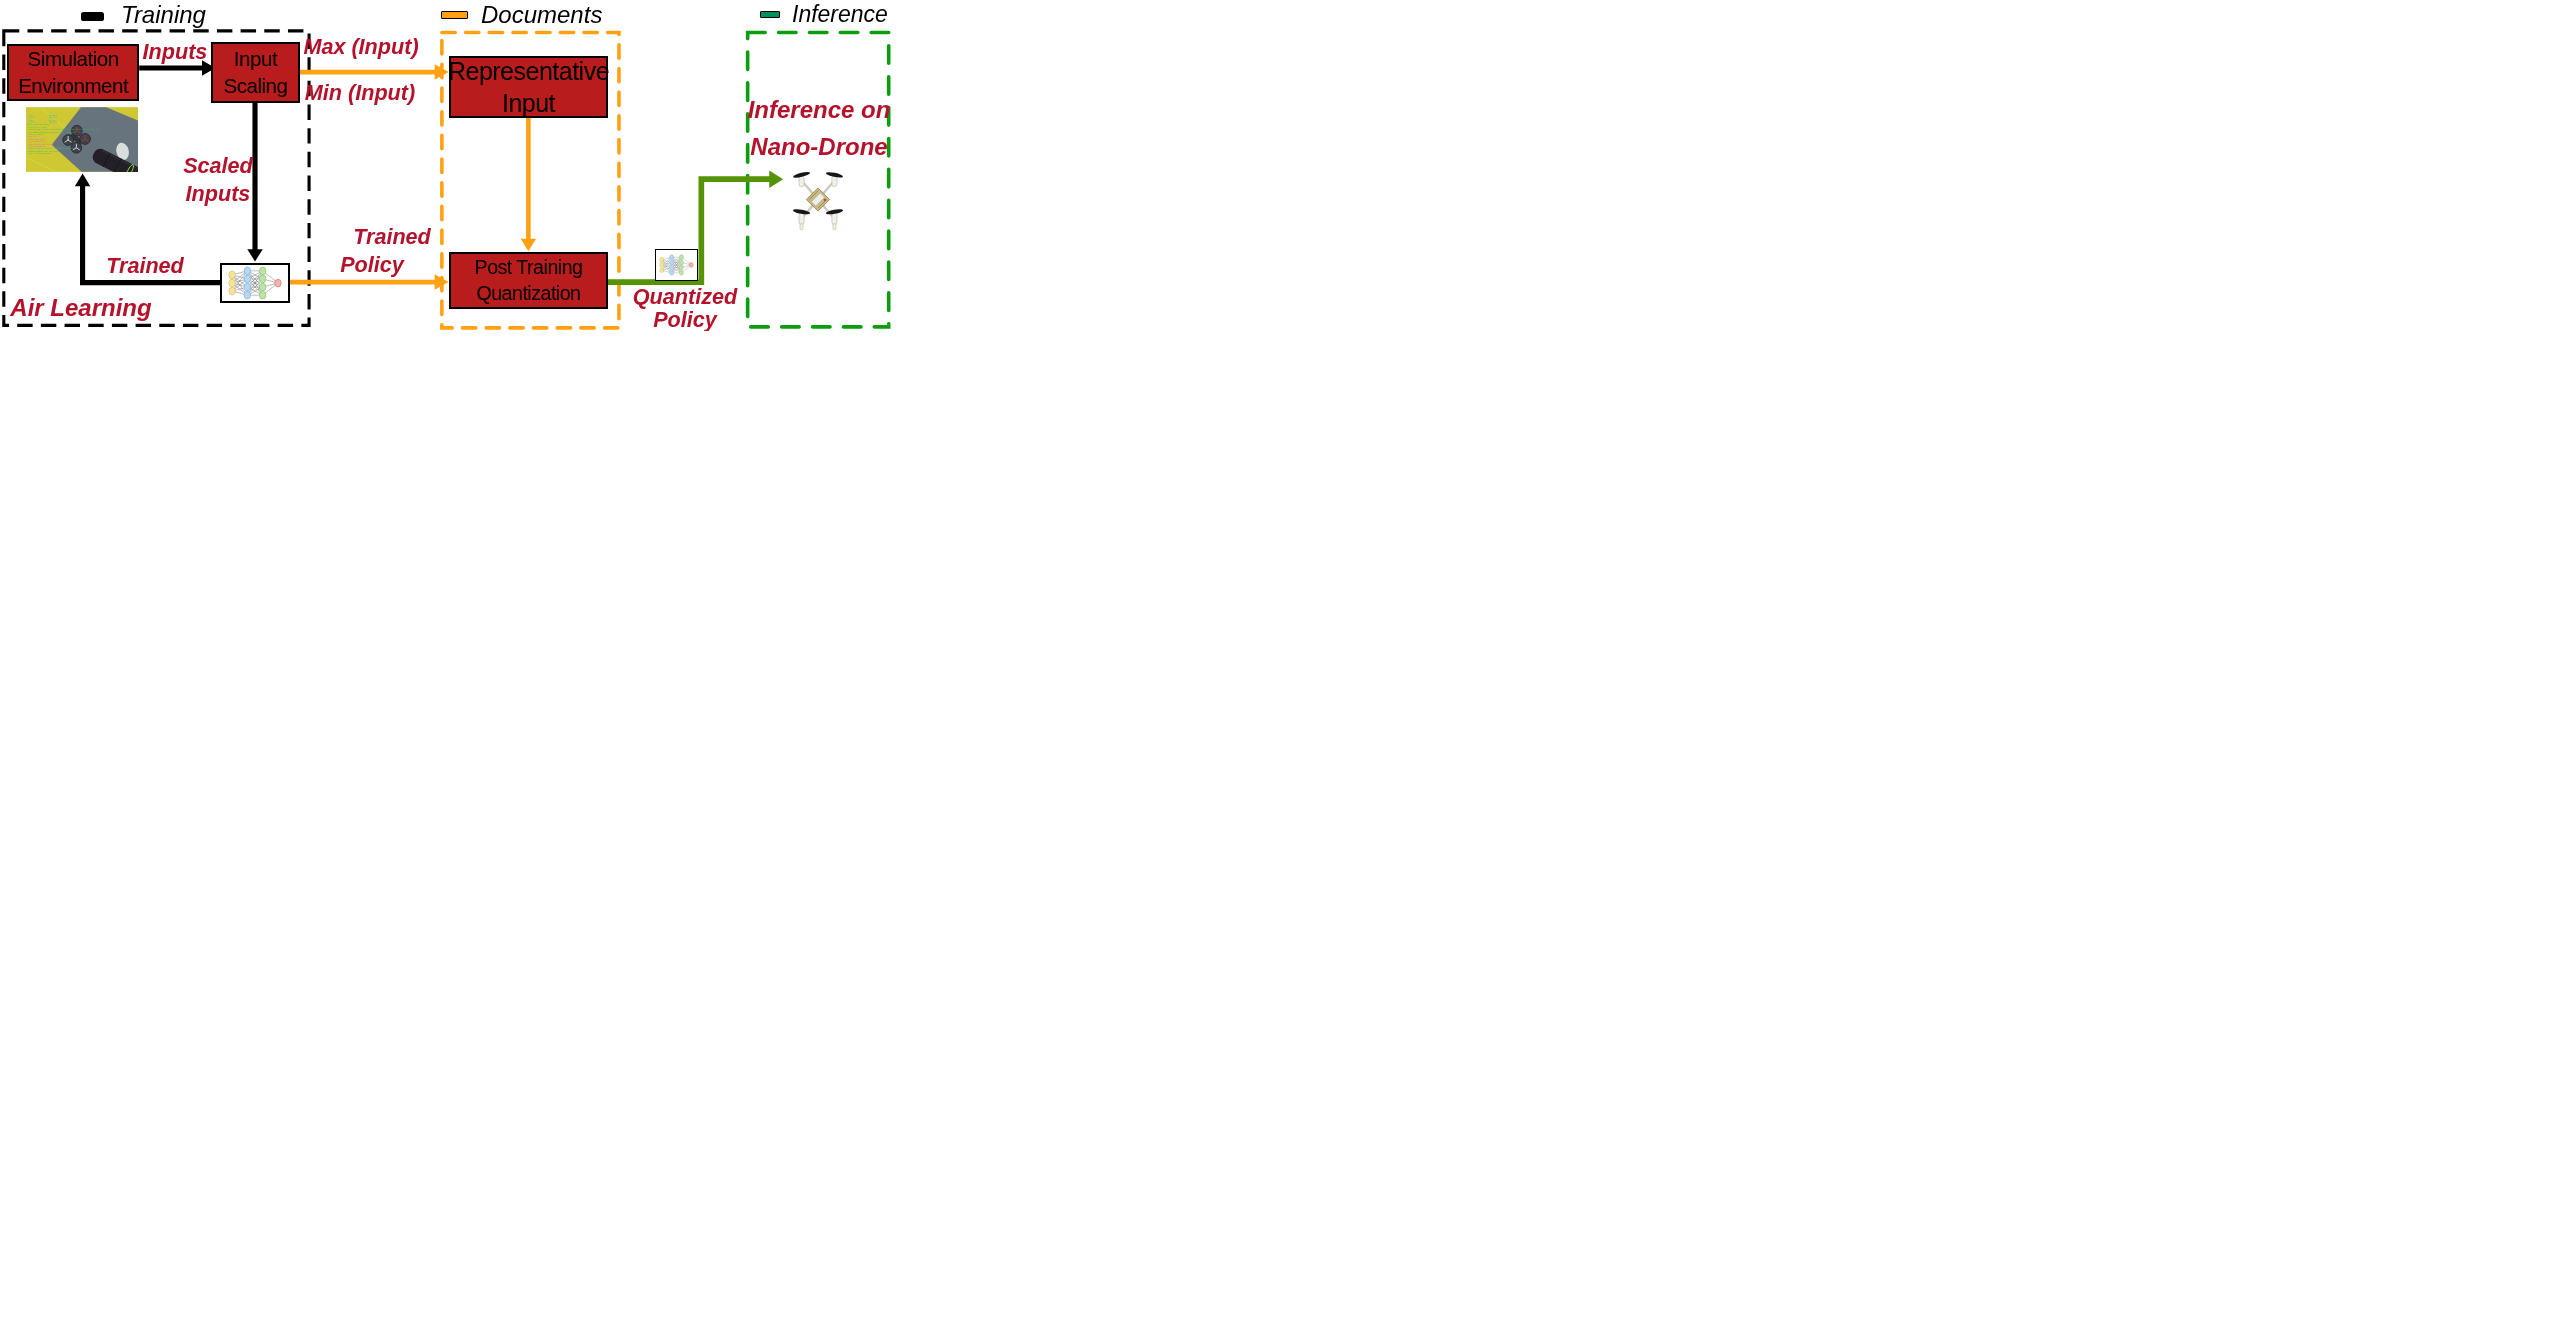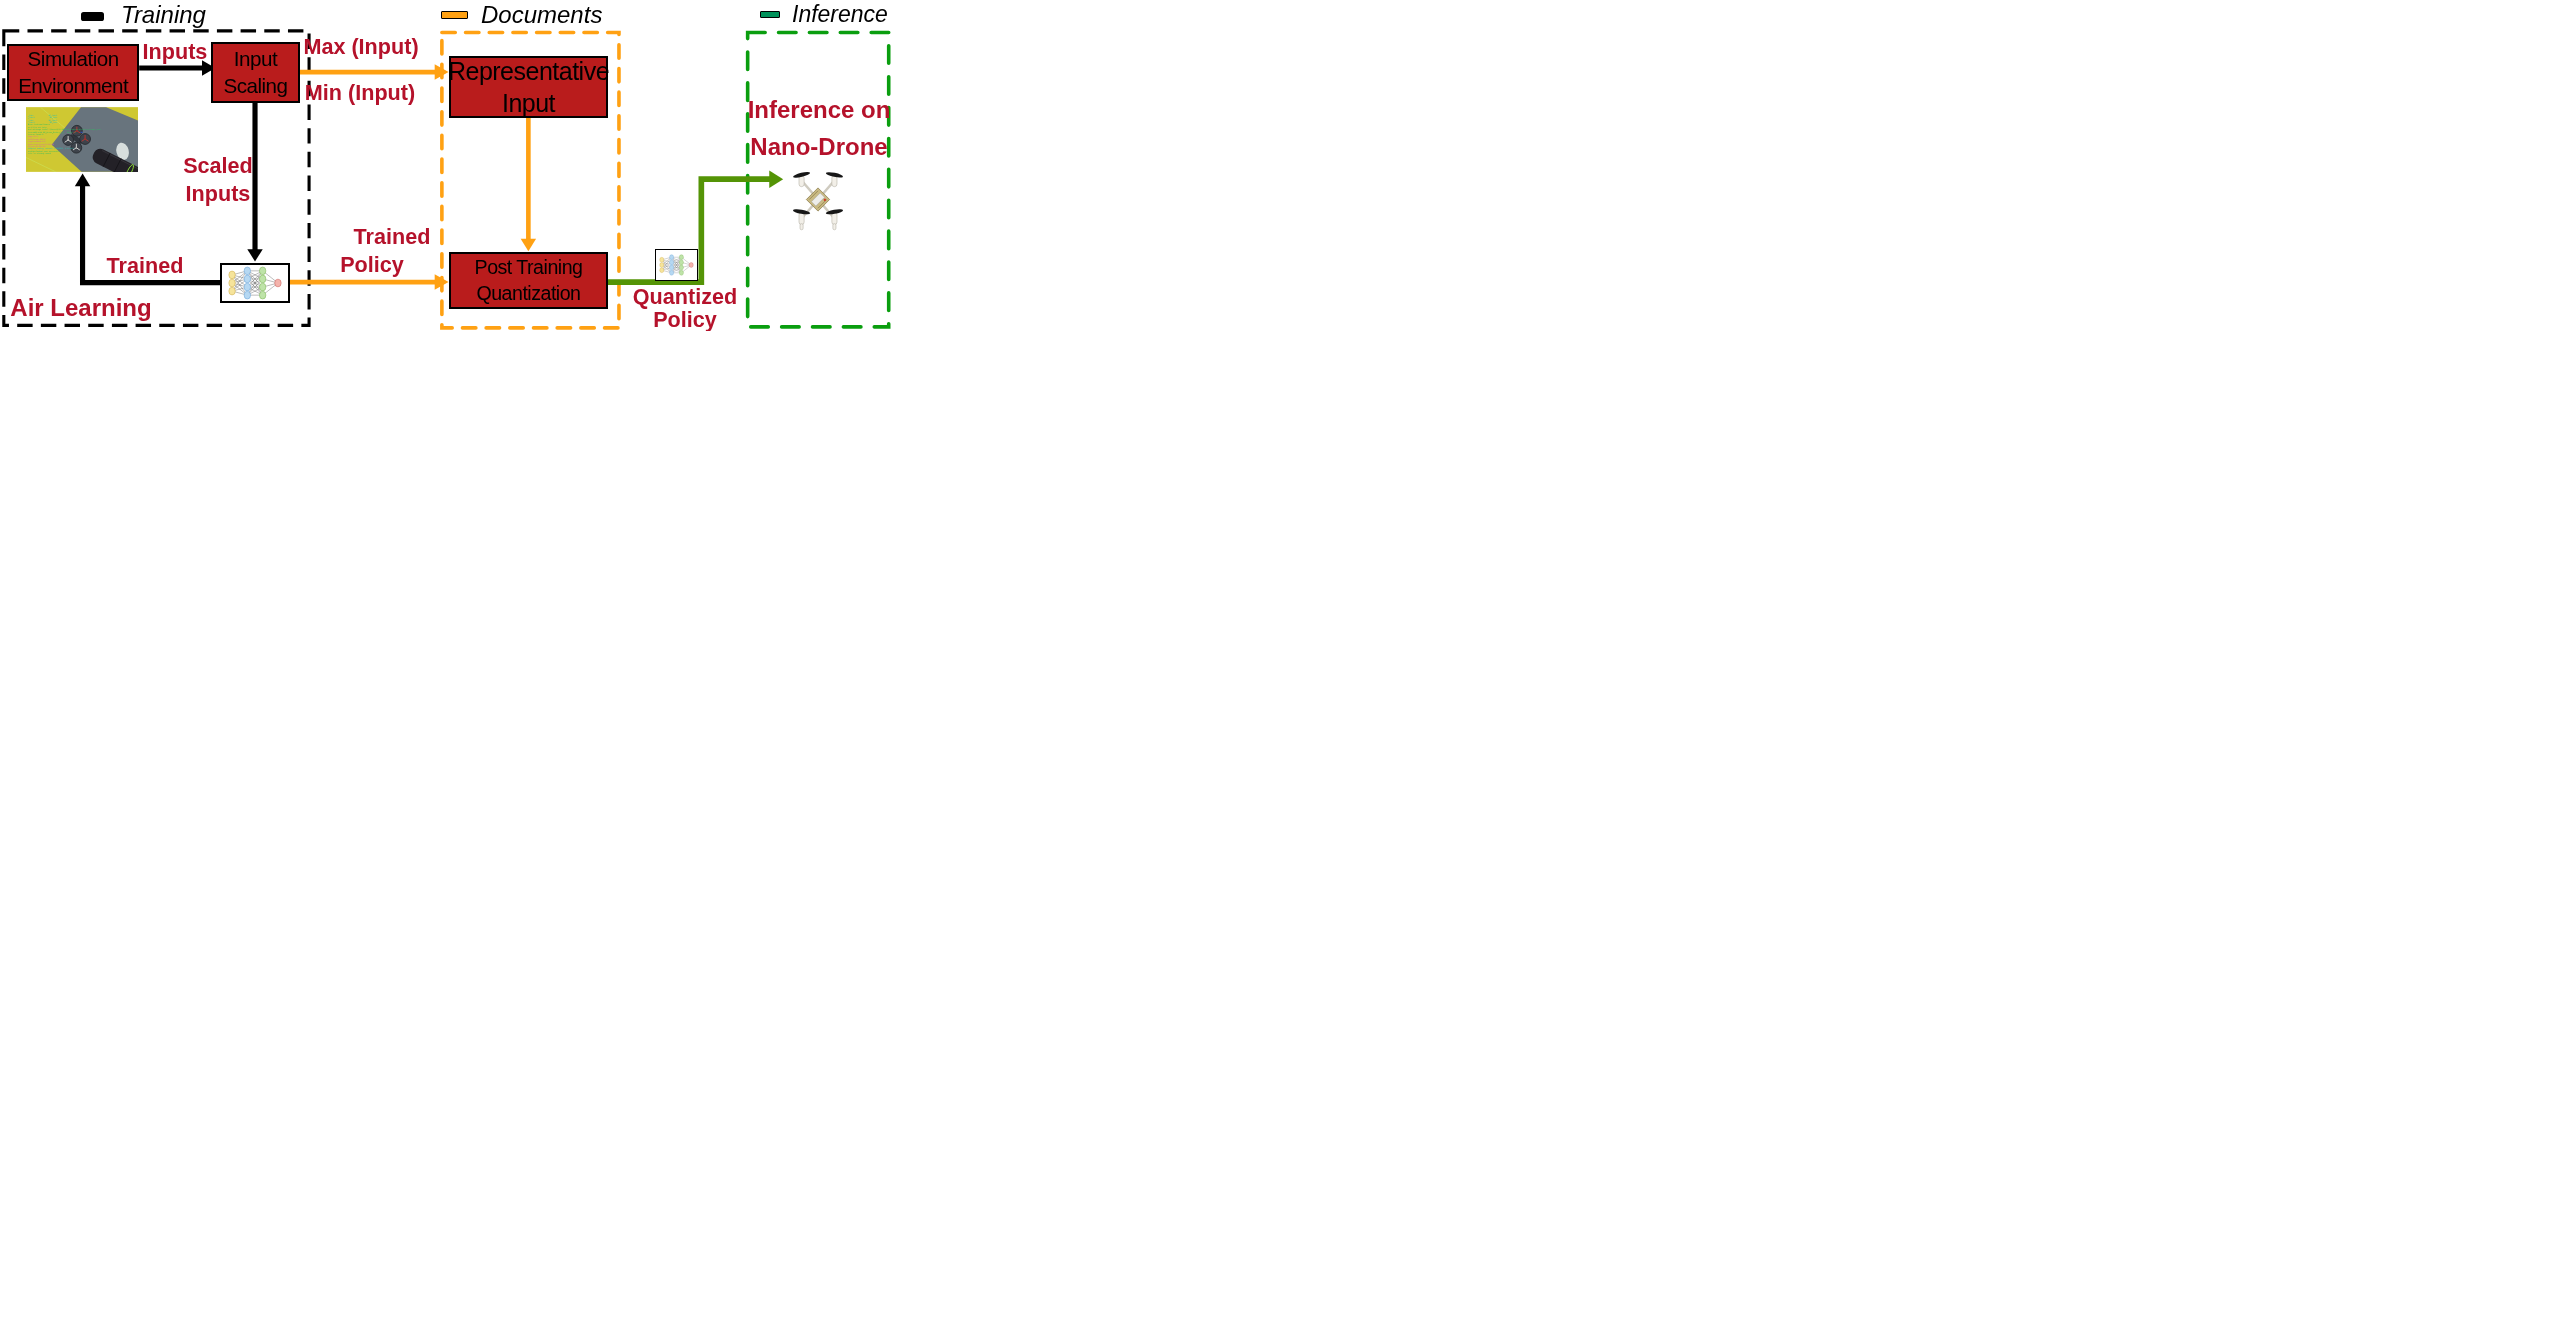--- a/index.html
+++ b/index.html
@@ -20,21 +20,21 @@
   .swatch.green{background:var(--legend-green,#00915A); border:1px solid #000; border-radius:1px;}
   
   .node-box{
     position:absolute; background:#b91c1c; border:2.6px solid #000; box-sizing:border-box;
     display:flex; flex-direction:column; align-items:center; justify-content:center;
     text-align:center; font-size:20.6px; letter-spacing:-0.5px; line-height:1.3; color:#000;
   }
   
   .red-label{
     position:absolute; transform:translate(-50%,-50%);
-    color:var(--red,#B5122B); font-weight:bold; 
+    color:var(--red,#B5122B); font-weight:bold; font-style:italic;
     font-size:21.6px; line-height:1; white-space:nowrap;
   }
   .red-label.big{font-size:24px;}
   .nn-box{position:absolute; background:#fff; border:2.1px solid #000; box-sizing:border-box;}
   .nn-box svg{display:block; width:100%; height:100%;}
   .sim{position:absolute; left:26px; top:107px; width:112px; height:65px; overflow:hidden;}
   .sim svg{position:absolute; left:0; top:0; display:block;}
   .sim-debug{position:absolute; left:2.1px; top:6.7px; font-family:"DejaVu Sans Mono", monospace; font-size:1.8px; line-height:2.4px; white-space:pre;}
   .drone{position:absolute; left:791px; top:161px; width:54px; height:77px;}
 </style>

